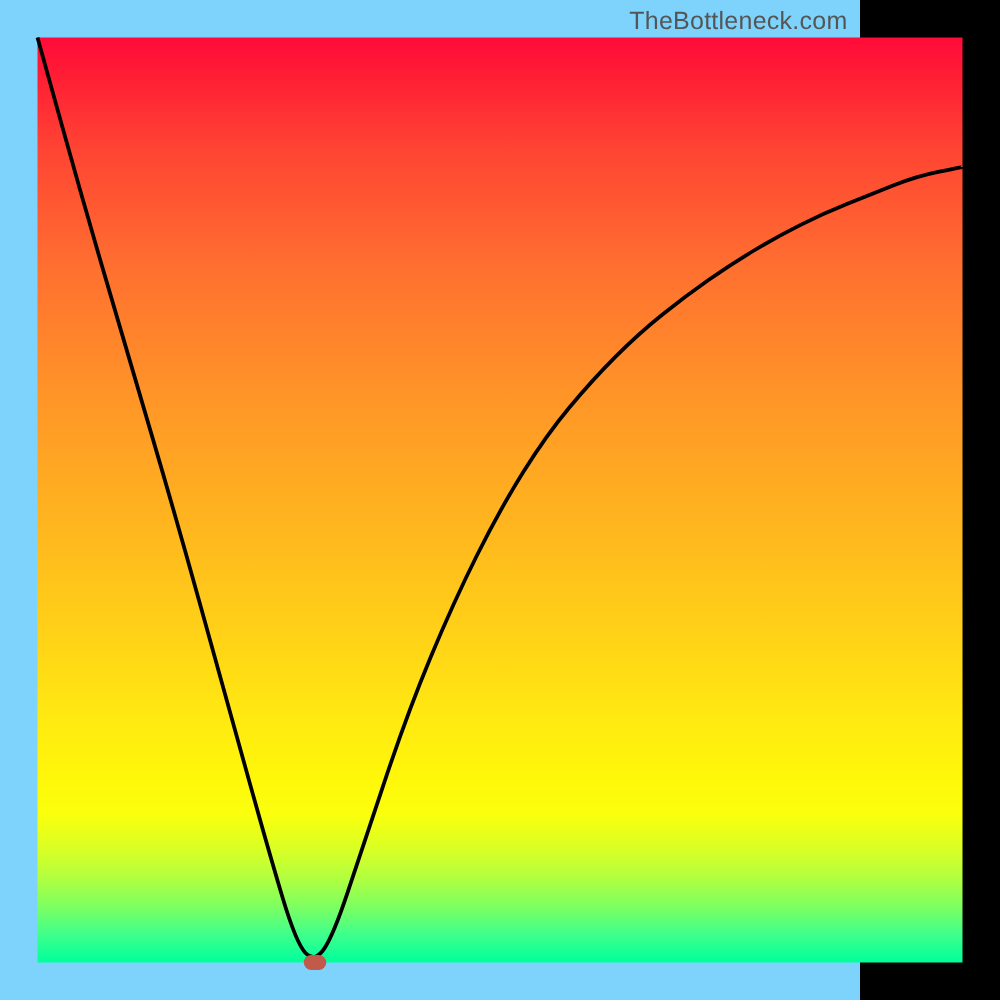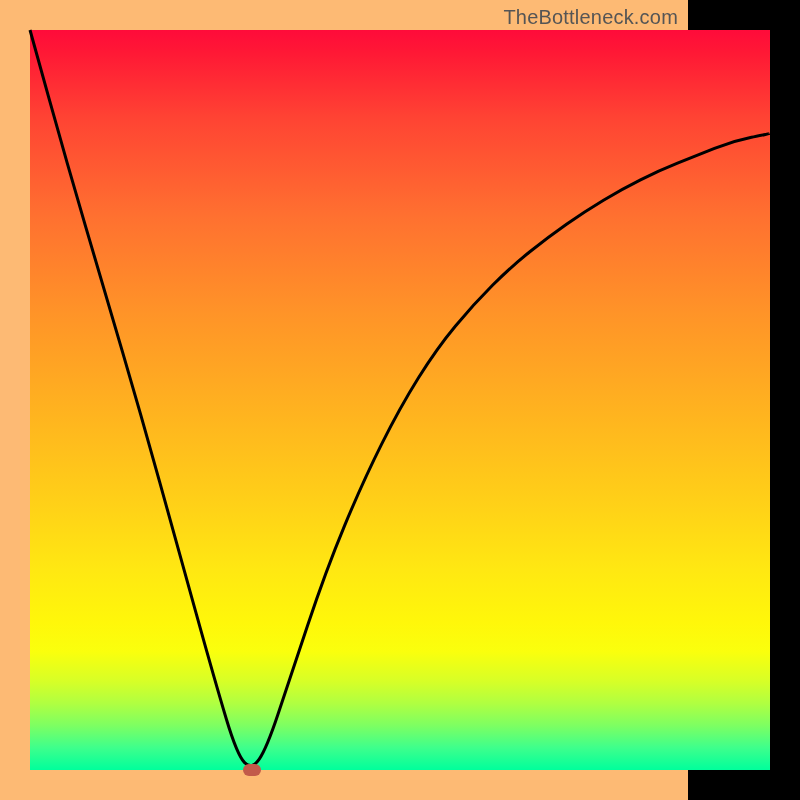--- a/index.html
+++ b/index.html
@@ -10,21 +10,21 @@
     background: #000;
     overflow: hidden;
     font-family: Arial, Helvetica, sans-serif;
   }
   .frame {
     position: absolute;
     left: 0;
     top: 0;
     width: 688px;
     height: 800px;
-    background: #fdba74;
+    background: #7dd3fc;
   }
   .plot {
     position: absolute;
     left: 30px;
     top: 30px;
     width: 740px;
     height: 740px;
     background: linear-gradient(to bottom,
       #ff0b3a 0%,
       #ff1835 3%,

